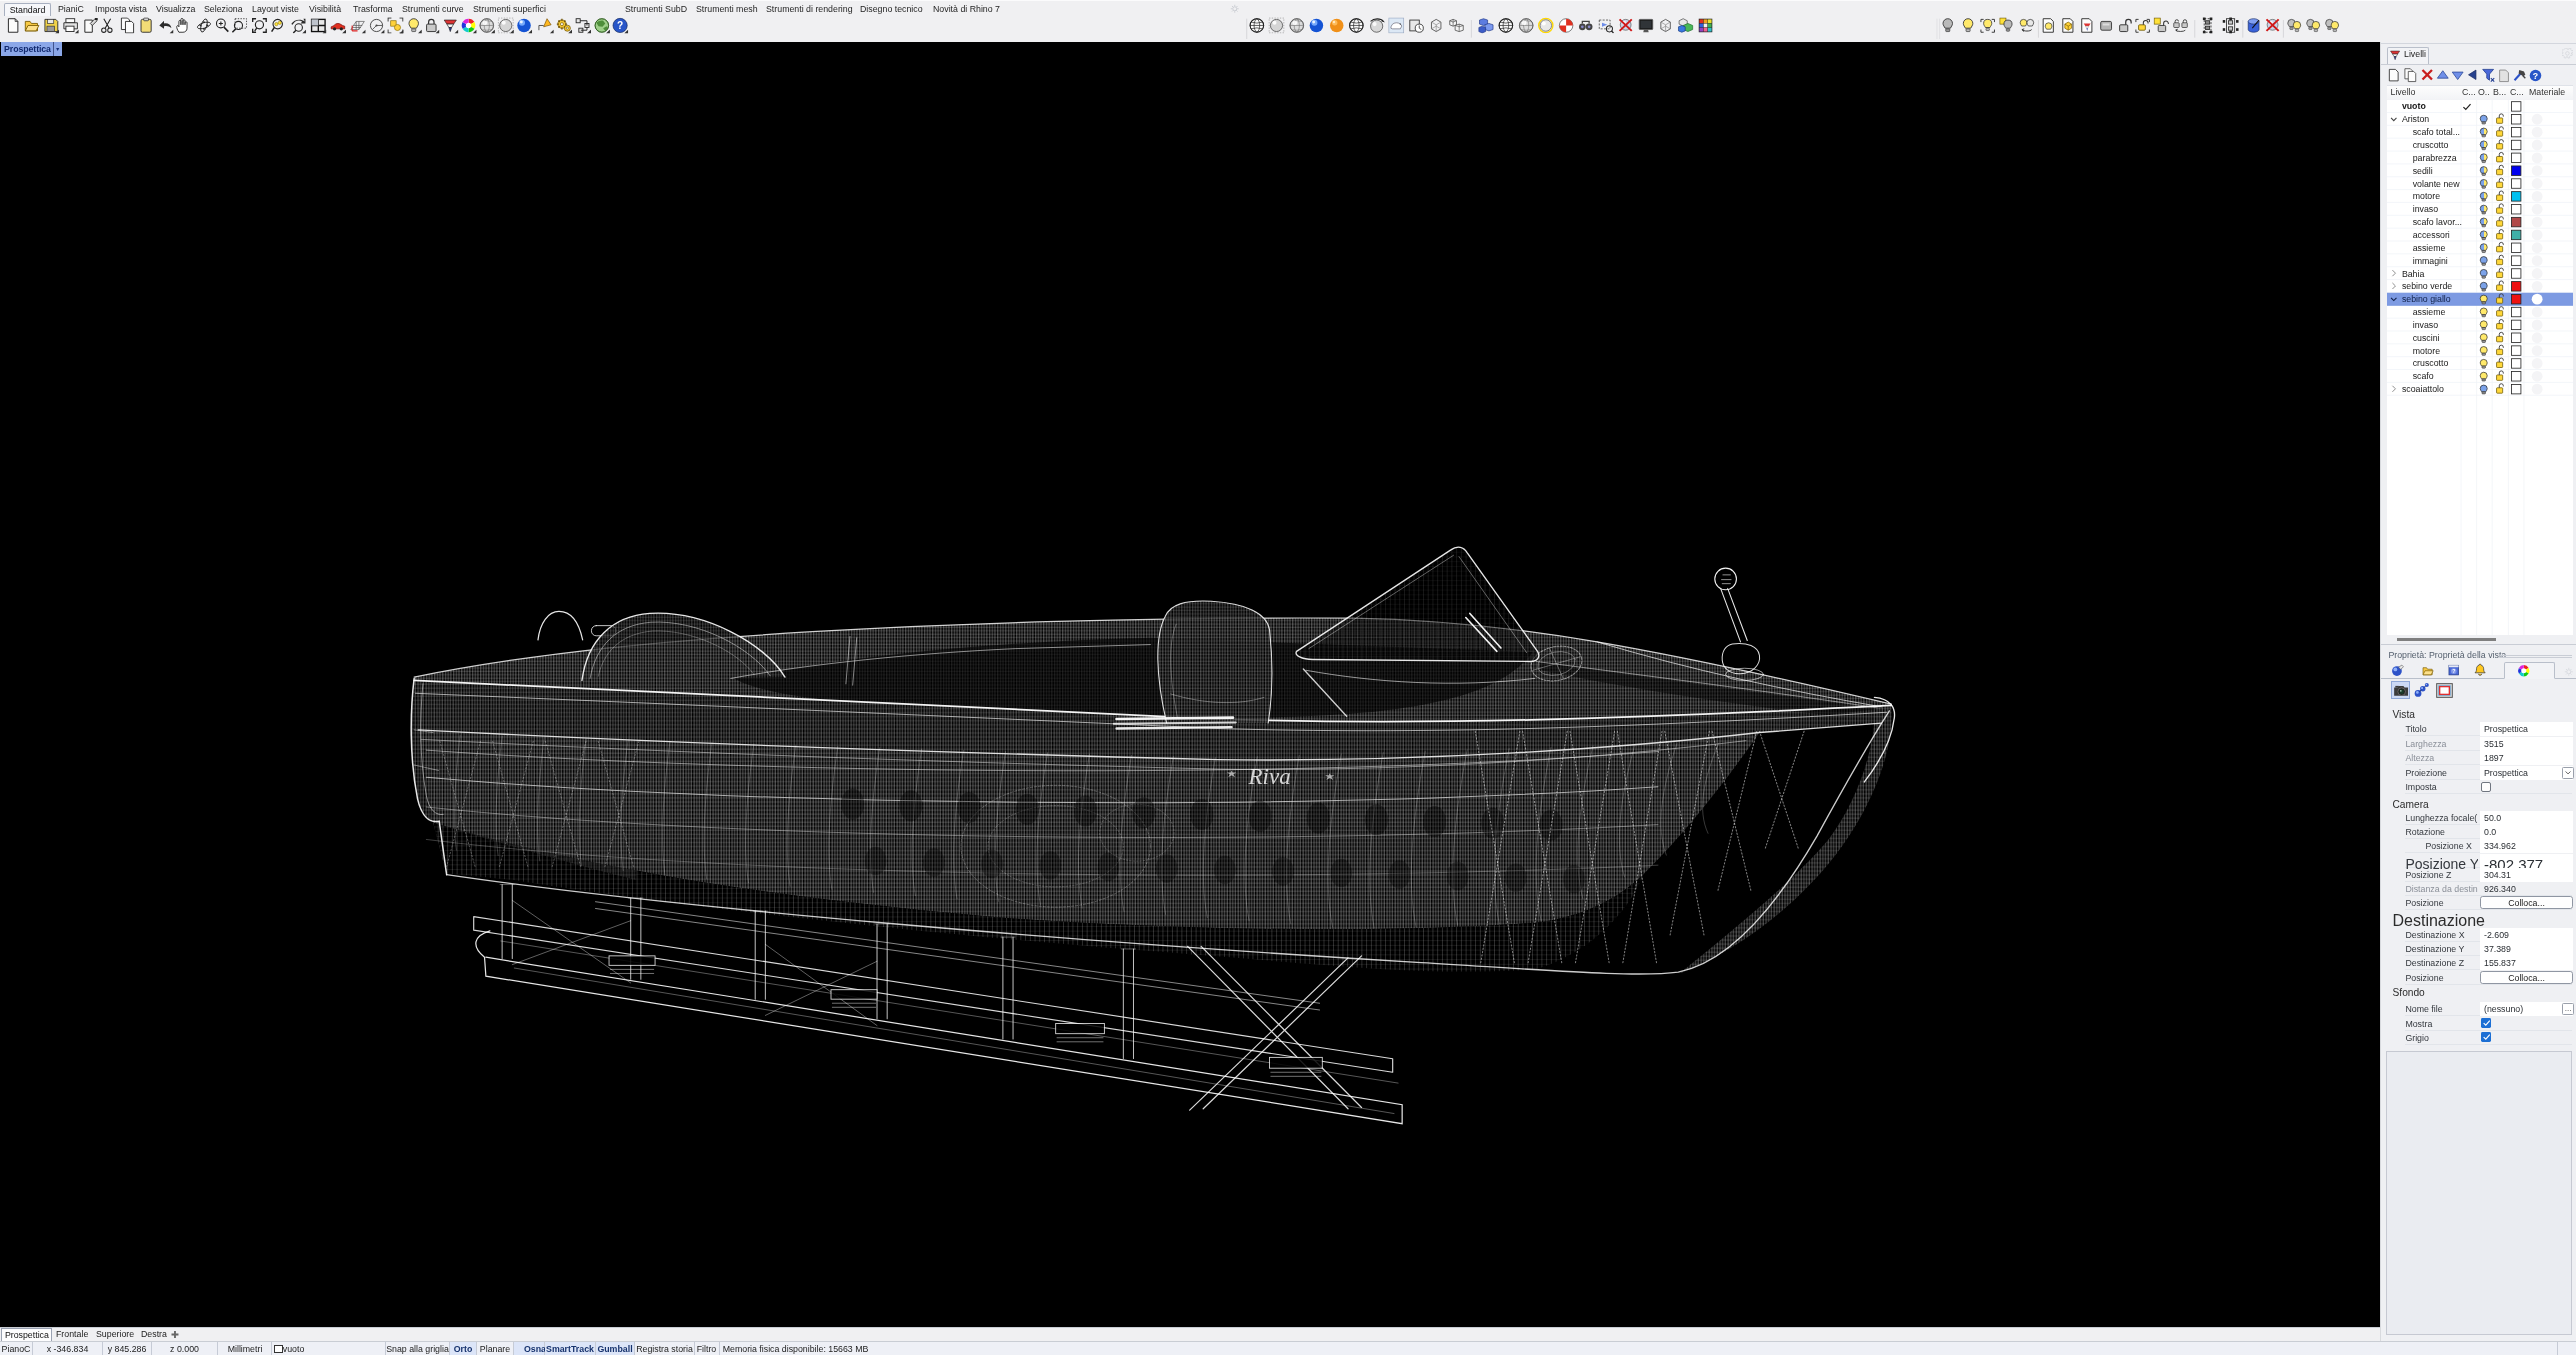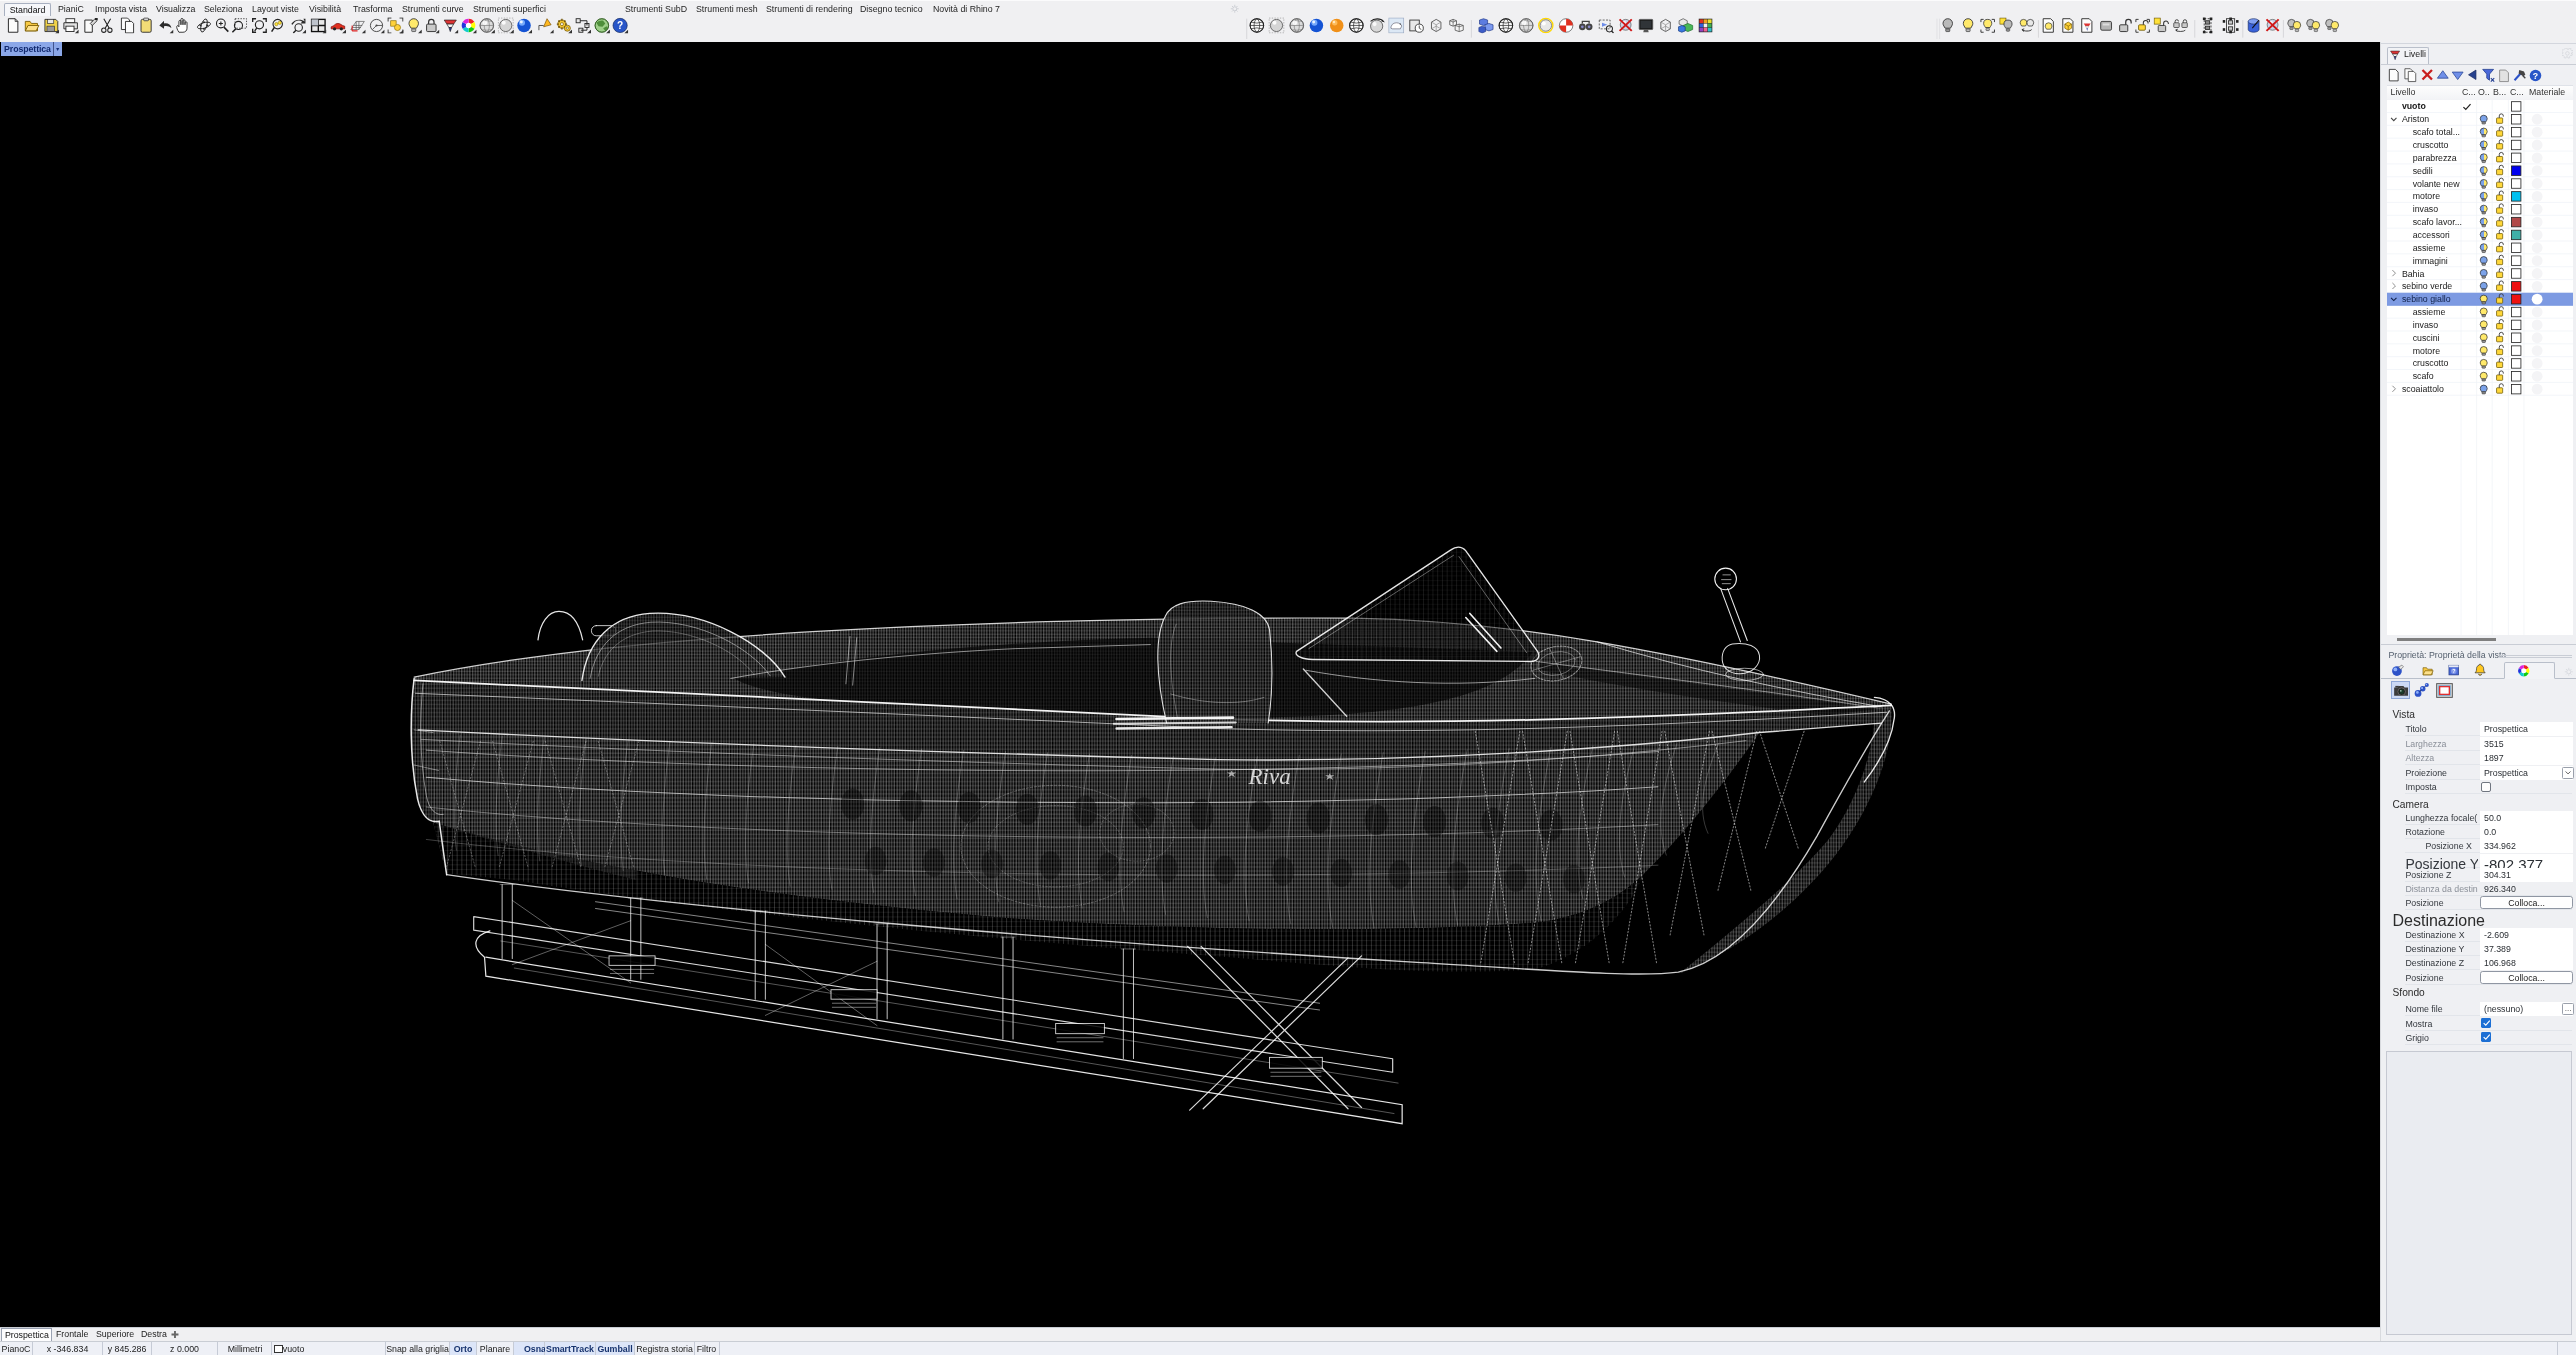--- a/index.html
+++ b/index.html
@@ -1133,21 +1133,21 @@
         <div class="abs" style="left:24.4px;top:888px;width:73px;overflow:hidden;white-space:nowrap;font-size:8.8px;color:#33373d;">Destinazione X</div>
         <div class="abs" style="left:99px;top:886px;width:93px;height:13.5px;background:#fff;"></div>
         <div class="abs" style="left:103px;top:888px;font-size:8.8px;color:#2a2e33;">-2.609</div>
         <div class="abs" style="left:24.4px;top:900px;width:167px;height:14.2px;border-bottom:0.7px solid #e2e5ea;"></div>
         <div class="abs" style="left:24.4px;top:902px;width:73px;overflow:hidden;white-space:nowrap;font-size:8.8px;color:#33373d;">Destinazione Y</div>
         <div class="abs" style="left:99px;top:900px;width:93px;height:13.5px;background:#fff;"></div>
         <div class="abs" style="left:103px;top:902px;font-size:8.8px;color:#2a2e33;">37.389</div>
         <div class="abs" style="left:24.4px;top:914px;width:167px;height:14.2px;border-bottom:0.7px solid #e2e5ea;"></div>
         <div class="abs" style="left:24.4px;top:916px;width:73px;overflow:hidden;white-space:nowrap;font-size:8.8px;color:#33373d;">Destinazione Z</div>
         <div class="abs" style="left:99px;top:914px;width:93px;height:13.5px;background:#fff;"></div>
-        <div class="abs" style="left:103px;top:916px;font-size:8.8px;color:#2a2e33;">106.968</div>
+        <div class="abs" style="left:103px;top:916px;font-size:8.8px;color:#2a2e33;">155.837</div>
         <div class="abs" style="left:24.4px;top:929px;width:167px;height:14.2px;border-bottom:0.7px solid #e2e5ea;"></div>
         <div class="abs" style="left:24.4px;top:931px;width:73px;overflow:hidden;white-space:nowrap;font-size:8.8px;color:#33373d;">Posizione</div>
         <div class="abs" style="left:99px;top:929px;width:93px;height:13px;background:#fefefe;border:0.7px solid #8f96a2;border-radius:2.7px;font-size:8.8px;color:#222;text-align:center;line-height:12.2px;">Colloca...</div>
         <div class="abs" style="left:11.5px;top:945px;font-size:10.2px;color:#2c2c2c;">Sfondo</div>
         <div class="abs" style="left:24.4px;top:960px;width:167px;height:14.2px;border-bottom:0.7px solid #e2e5ea;"></div>
         <div class="abs" style="left:24.4px;top:962px;width:73px;overflow:hidden;white-space:nowrap;font-size:8.8px;color:#33373d;">Nome file</div>
         <div class="abs" style="left:99px;top:960px;width:93px;height:13.5px;background:#fff;"></div>
         <div class="abs" style="left:103px;top:962px;font-size:8.8px;color:#2a2e33;">(nessuno)</div>
         <div class="abs" style="left:181px;top:961px;width:12.2px;height:12.2px;background:#fff;border:0.7px solid #9aa0ab;border-radius:1.4px;font-size:8.1px;color:#333;text-align:center;line-height:9.5px;">...</div>
         <div class="abs" style="left:24.4px;top:975px;width:167px;height:14.2px;border-bottom:0.7px solid #e2e5ea;"></div>
@@ -1181,16 +1181,17 @@
     <div class="scell" style="left:219px;width:53px;">Millimetri</div>
     <div class="scell" style="left:272px;width:114px;text-align:left;"><span style="display:inline-block;width:8.8px;height:8.8px;border:0.7px solid #333;background:#fff;vertical-align:-1.4px;margin-left:2px;"></span>vuoto</div>
     <div class="scell" style="left:386px;width:64px;">Snap alla griglia</div>
     <div class="scell stog" style="left:450px;width:27px;">Orto</div>
     <div class="scell" style="left:477px;width:37px;">Planare</div>
     <div class="scell stog" style="left:514px;width:31px;padding-left:10px;">Osnap</div>
     <div class="scell stog" style="left:545px;width:51px;">SmartTrack</div>
     <div class="scell stog" style="left:596px;width:39px;">Gumball</div>
     <div class="scell" style="left:635px;width:60px;">Registra storia</div>
     <div class="scell" style="left:694px;width:26px;">Filtro</div>
+    <div class="scell" style="left:720px;width:1837px;text-align:left;padding-left:2.7px;border-right:none;">Memoria fisica disponibile: 15663 MB</div>
     <div class="scell" style="left:2557px;width:19px;border-right:none;border-left:0.7px solid #c6cbd6;"></div>
   </div>
 </div>
 
 
 </body></html>

